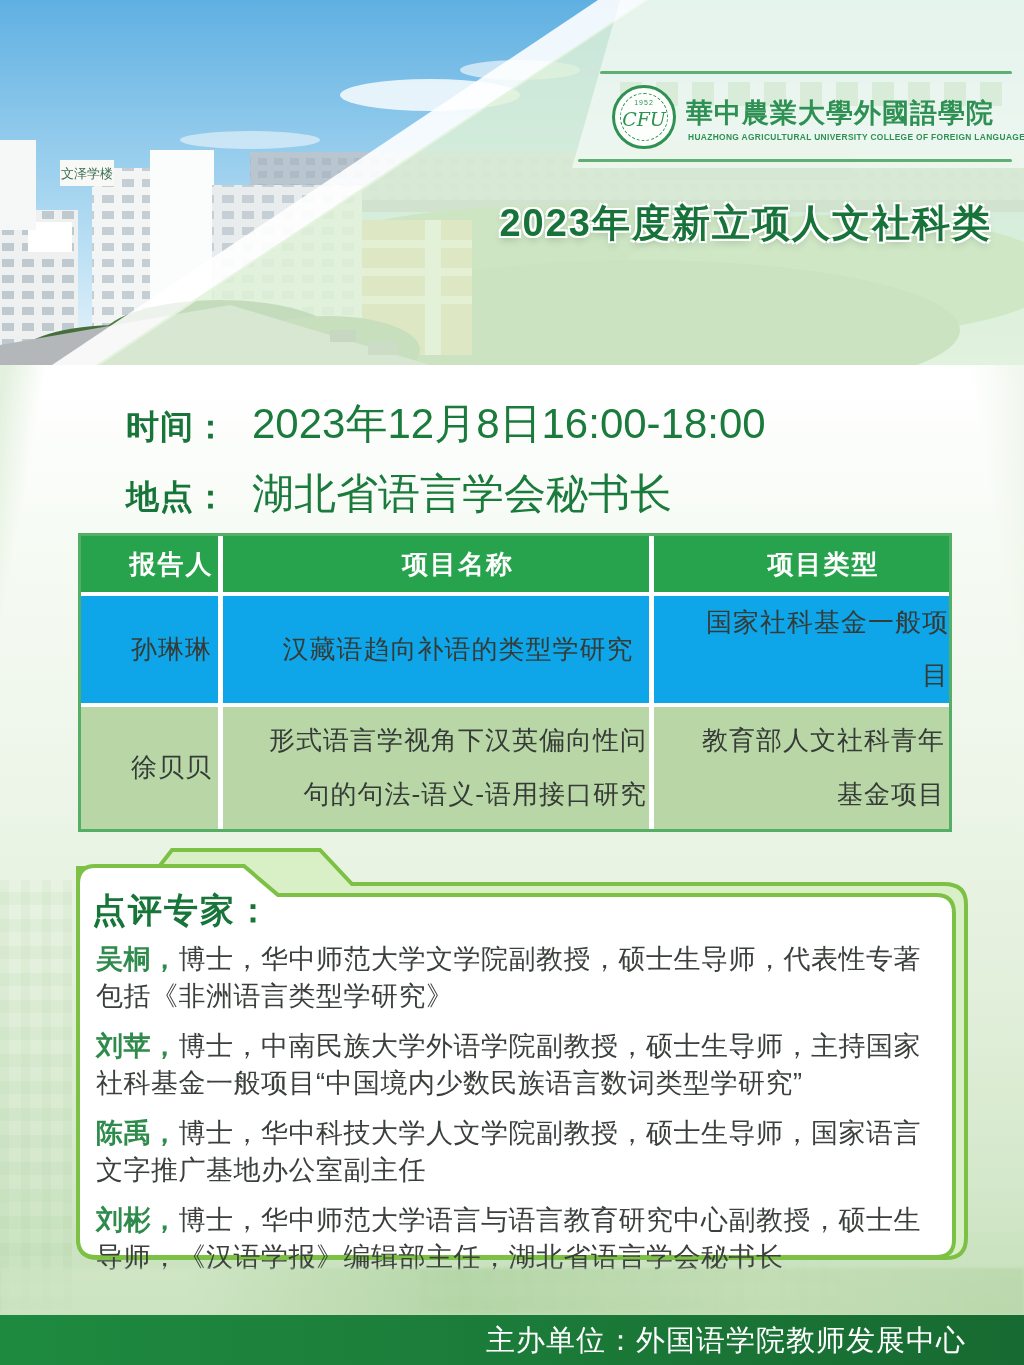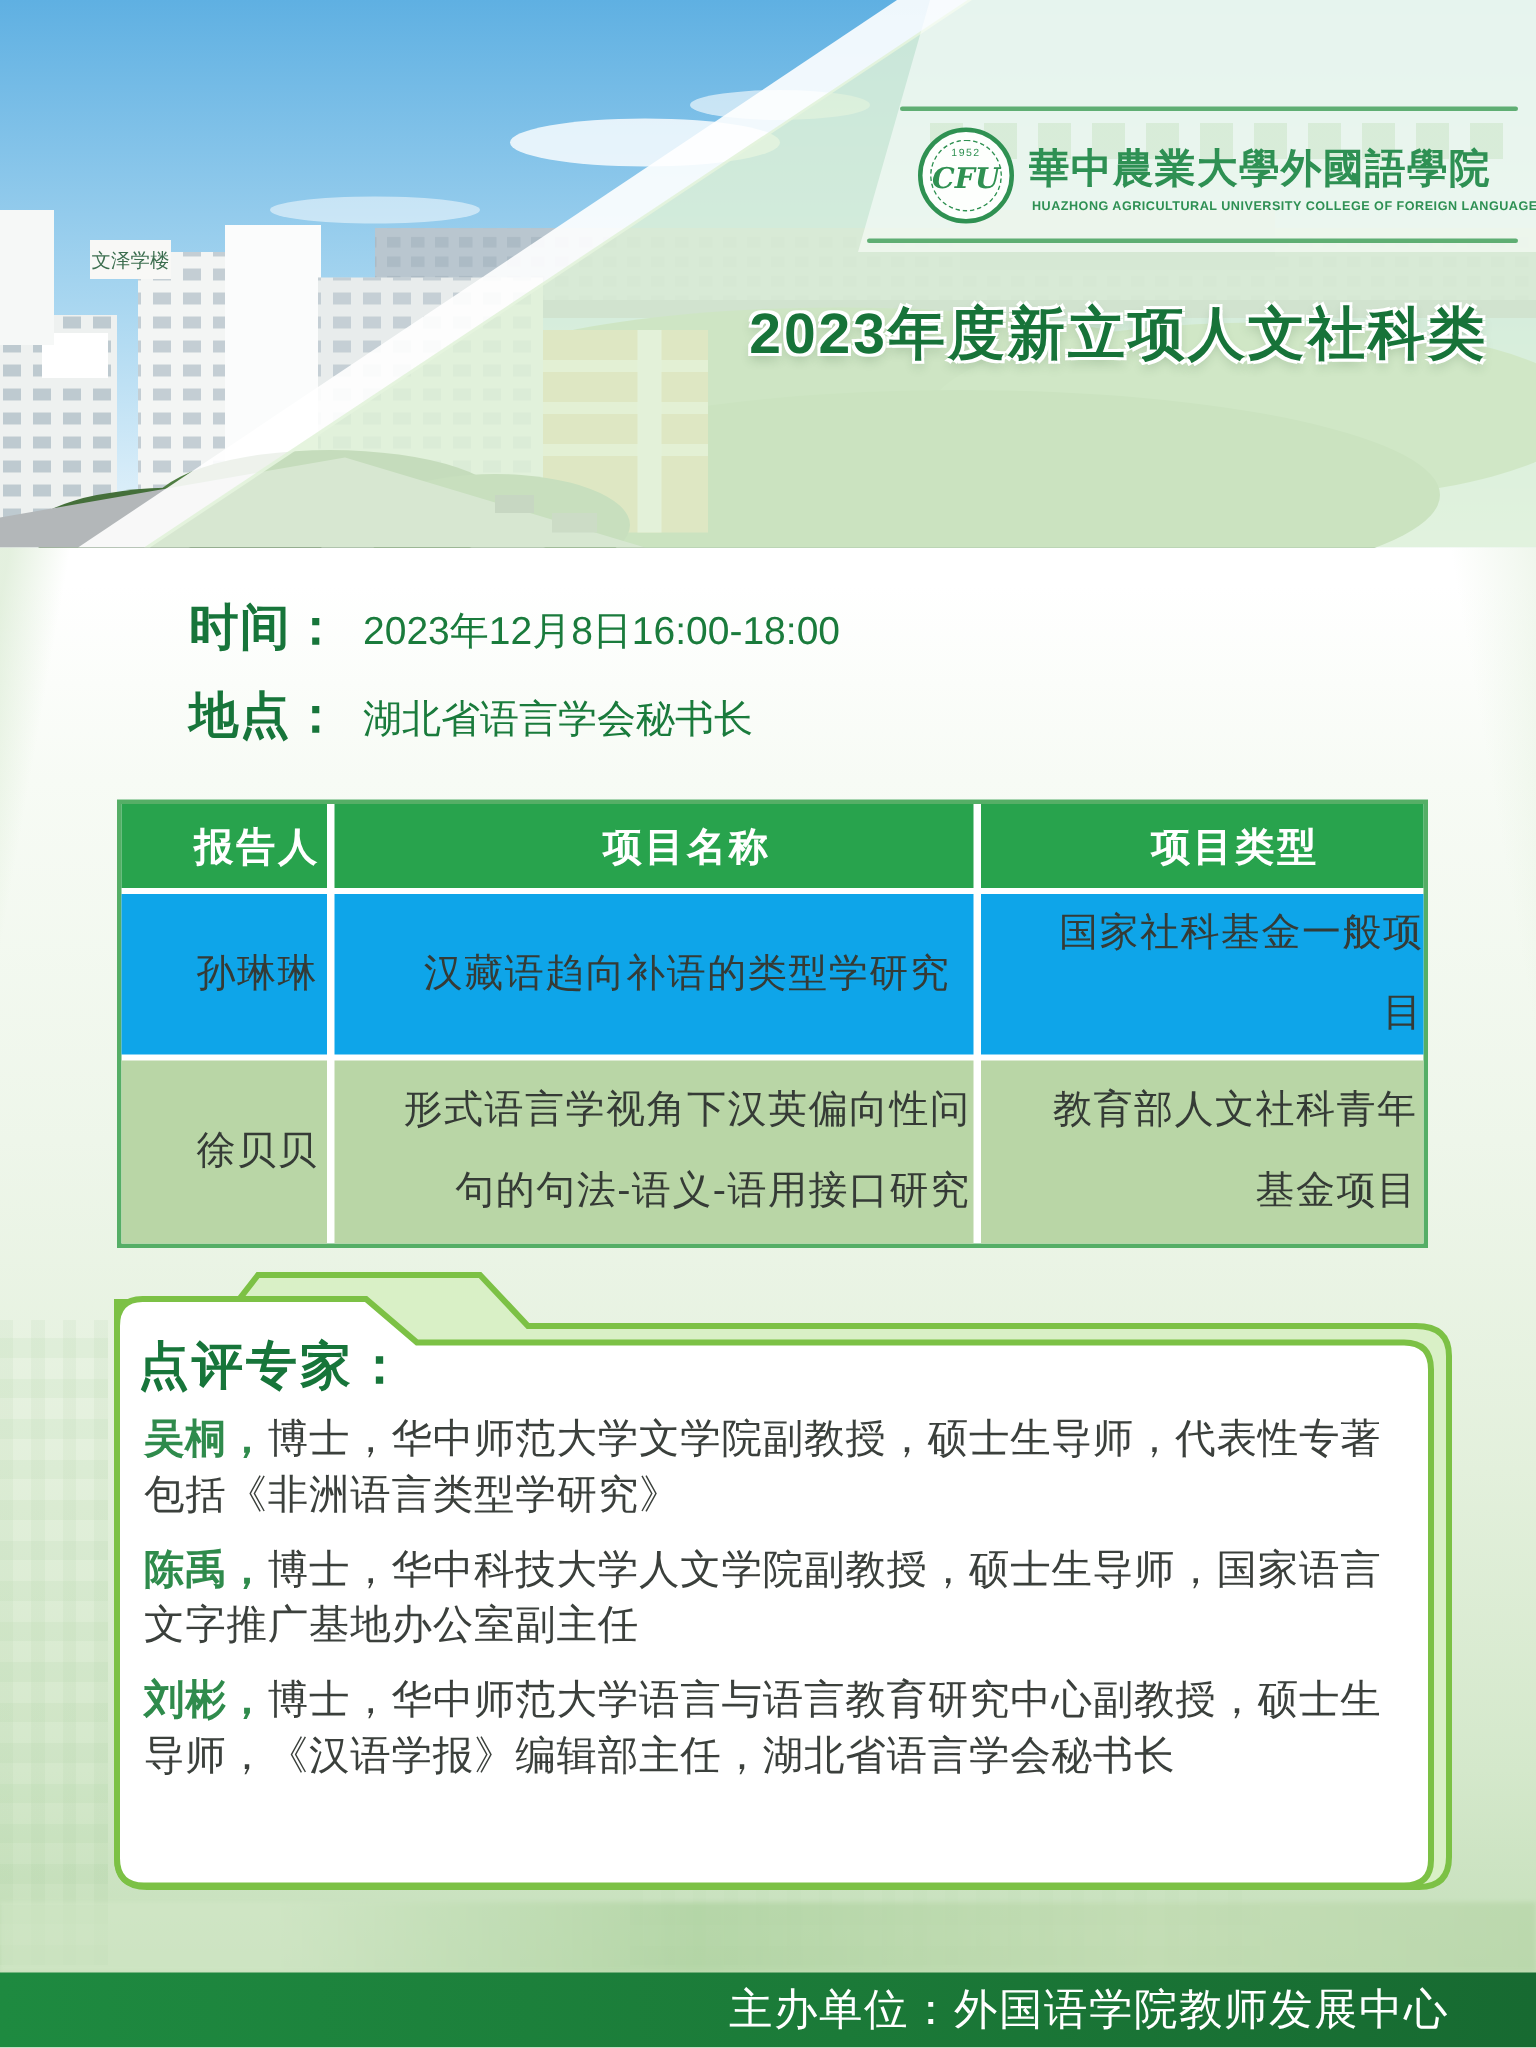--- a/index.html
+++ b/index.html
@@ -28,36 +28,36 @@
   .header-block{position:absolute;left:578px;top:58px;width:436px;height:110px;}
   .hrule{position:absolute;height:3px;background:#5fae73;border-radius:2px;}
   .hrule.top{left:22px;top:13px;width:412px;}
   .hrule.bottom{left:0;top:101px;width:434px;}
   .sq-row{position:absolute;left:42px;top:24px;width:392px;height:24px;opacity:.65;
     background:repeating-linear-gradient(90deg,#cfe7cd 0 22px,transparent 22px 36px);}
   .logo{position:absolute;left:34px;top:27px;width:64px;height:64px;border-radius:50%;
     border:3px solid #2f9152;background:#fdfffd;box-sizing:border-box;}
   .logo .inner{position:absolute;left:5px;top:5px;right:5px;bottom:5px;border:1px dashed #2f9152;border-radius:50%;}
   .logo .yr{position:absolute;left:0;right:0;top:11px;text-align:center;font-size:7px;color:#2f9152;letter-spacing:1px;}
-  .logo .mono{position:absolute;left:0;right:0;top:20px;text-align:center;font-size:19px;font-weight:bold;
+  .logo .mono{position:absolute;left:0;right:0;top:20px;text-align:center;font-size:19px;font-weight:normal;
     font-family:"DejaVu Serif",serif;font-style:italic;color:#2f9152;}
   .uni-name{position:absolute;left:108px;top:40px;width:326px;font-family:"DejaVu Serif",serif;
     font-weight:bold;font-size:27px;line-height:30px;color:#2e9053;white-space:nowrap;letter-spacing:1px;}
   .uni-en{position:absolute;left:110px;top:74px;width:326px;font-size:8.4px;letter-spacing:.35px;
     color:#2e9053;font-weight:bold;white-space:nowrap;}
 
   .main-title{position:absolute;right:32px;top:190px;text-align:right;
     font-weight:900;font-size:38px;line-height:66px;letter-spacing:2px;color:#177339;
     text-shadow:-2px -2px 0 #fff,2px -2px 0 #fff,-2px 2px 0 #fff,2px 2px 0 #fff,0 4px 7px rgba(30,80,40,.25);}
 
   
   .info{position:absolute;left:88px;top:396px;}
   .info-row{display:flex;align-items:baseline;margin-bottom:14px;}
   .info-label{font-size:33px;font-weight:900;color:#17753a;letter-spacing:1px;margin-left:38px;}
-  .info-value{font-size:26px;color:#1a7b3c;margin-left:14px;letter-spacing:0px;}
+  .info-value{font-size:42px;color:#1a7b3c;margin-left:24px;letter-spacing:0px;}
 
   
   .sched{position:absolute;left:78px;top:533px;width:874px;border:3px solid #55ae66;
     box-sizing:border-box;background:#ffffff;display:grid;
     grid-template-columns:137px 426px 1fr;gap:4px 5px;}
   .sched .cell{display:flex;align-items:center;justify-content:center;text-align:right;padding-left:44px;}
   .sched .head{height:56px;background:#28a34d;color:#ffffff;font-weight:bold;font-size:26px;letter-spacing:2px;}
   .sched .body{font-family:"DejaVu Serif",serif;font-size:26px;color:#353b36;
     white-space:pre-line;line-height:2.05;letter-spacing:1px;}
   .sched .r1{background:#0ea5e9;min-height:102px;}
@@ -196,20 +196,21 @@
 
   <svg class="folder-svg" viewBox="0 0 1024 1365">
     <path d="M 78 868 L 158 868 L 172 850 L 320 850 L 352 884 L 944 884 Q 966 884 966 904 L 966 1238 Q 966 1258 946 1258 L 98 1258 Q 78 1258 78 1238 Z" fill="#d9f0c6" stroke="#7cc145" stroke-width="4"></path>
     <path d="M 95 866 L 244 866 L 278 895 L 936 895 Q 954 895 954 913 L 954 1240 Q 954 1257 936 1257 L 96 1257 Q 78 1257 78 1239 L 78 884 Q 78 866 95 866 Z" fill="#ffffff" stroke="#7cc145" stroke-width="4"></path>
   </svg>
 
   <div class="experts-heading">点评专家：</div>
 
   <div class="experts">
     <p><span class="xname">吴桐，</span><span>博士，华中师范大学文学院副教授，硕士生导师，代表性专著包括《非洲语言类型学研究》</span></p>
+    <p><span class="xname">刘苹，</span><span>博士，中南民族大学外语学院副教授，硕士生导师，主持国家社科基金一般项目“中国境内少数民族语言数词类型学研究”</span></p>
     <p><span class="xname">陈禹，</span><span>博士，华中科技大学人文学院副教授，硕士生导师，国家语言文字推广基地办公室副主任</span></p>
     <p><span class="xname">刘彬，</span><span>博士，华中师范大学语言与语言教育研究中心副教授，硕士生导师，《汉语学报》编辑部主任，湖北省语言学会秘书长</span></p>
   </div>
 
   <div class="green-strip"></div>
   <div class="footer-bar">
     <div class="footer-text">
       <span class="flabel">主办单位：</span><span>外国语学院教师发展中心</span>
     </div>
   </div>

